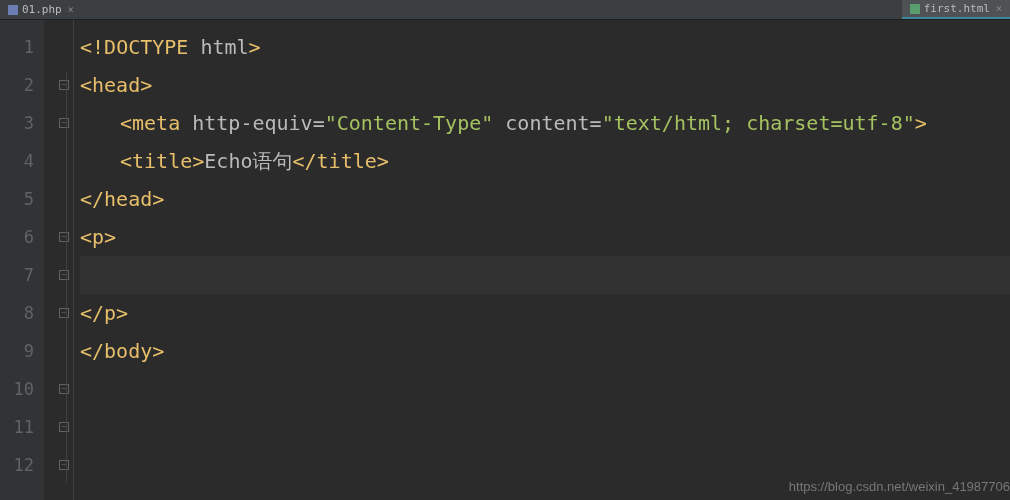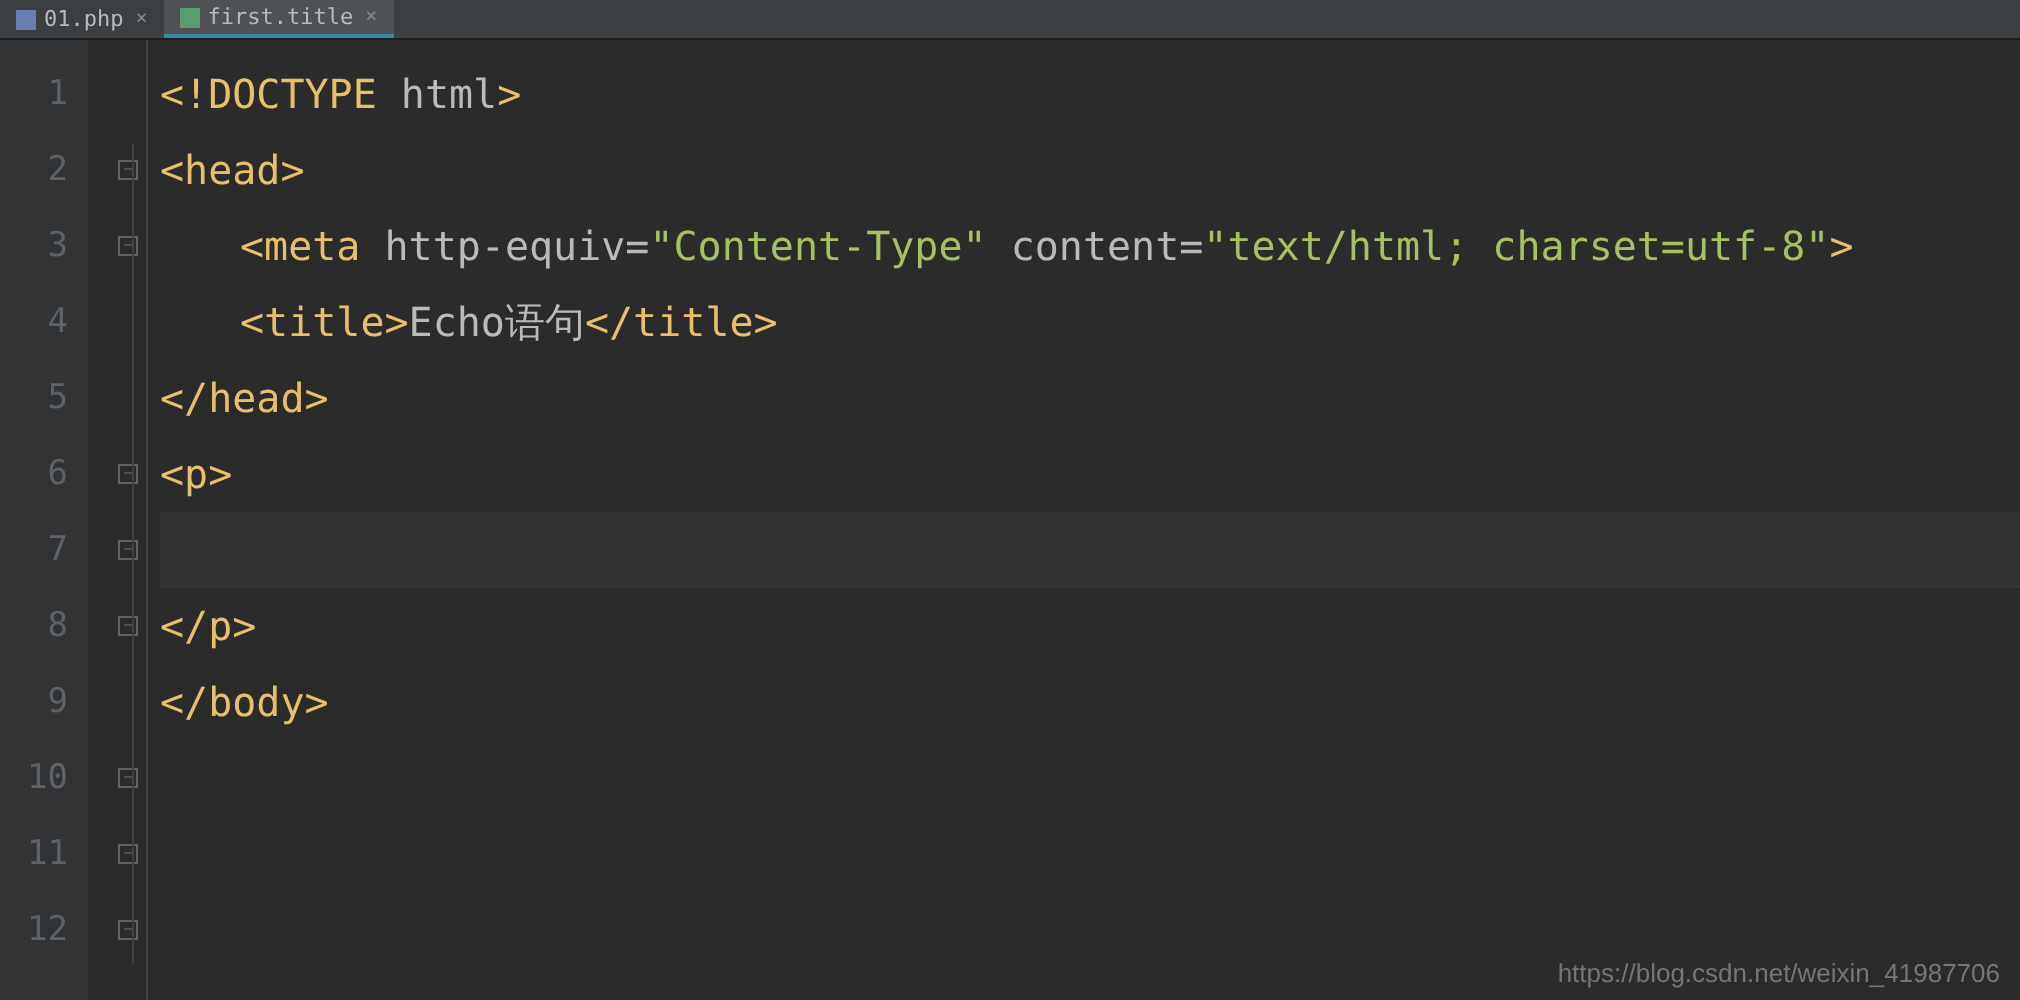--- a/index.html
+++ b/index.html
@@ -10,20 +10,21 @@
       font-family: "Consolas", "Monaco", monospace;
       font-size: 18px;
       overflow: hidden;
       position: relative;
     }
     .tabs {
       display: flex;
       background: #3c3f41;
       height: 20px;
       border-bottom: 1px solid #1e1e1e;
+      justify-content: space-between;
     }
     .tab {
       display: flex;
       align-items: center;
       padding: 0 8px;
       font-size: 11px;
       color: #bbbbbb;
       gap: 4px;
       height: 100%;
       cursor: pointer;
@@ -111,21 +112,21 @@
       background: #323232;
     }
     .tag { color: #e8bf6a; }
     .attr { color: #bababa; }
     .str { color: #a5c261; }
     .txt { color: #bababa; }
     .ind1 { padding-left: 40px; }
     .watermark {
       position: absolute;
       bottom: 6px;
-      right: 10px;
+      right: 0;
       color: #777;
       font-size: 13px;
       font-family: sans-serif;
     }
     .php-icon {
       background: #6b7db3;
     }
     .html-icon {
       background: #5a9e6f;
     }
@@ -134,21 +135,21 @@
 <body>
 
 <div class="tabs">
   <div class="tab">
     <span class="icon php-icon"></span>
     <span>01.php</span>
     <span class="close">×</span>
   </div>
   <div class="tab active">
     <span class="icon html-icon"></span>
-    <span>first.title</span>
+    <span>first.html</span>
     <span class="close">×</span>
   </div>
 </div>
 
 <div class="editor">
   <div class="gutter">
     <div class="ln">1</div>
     <div class="ln">2</div>
     <div class="ln">3</div>
     <div class="ln">4</div>

